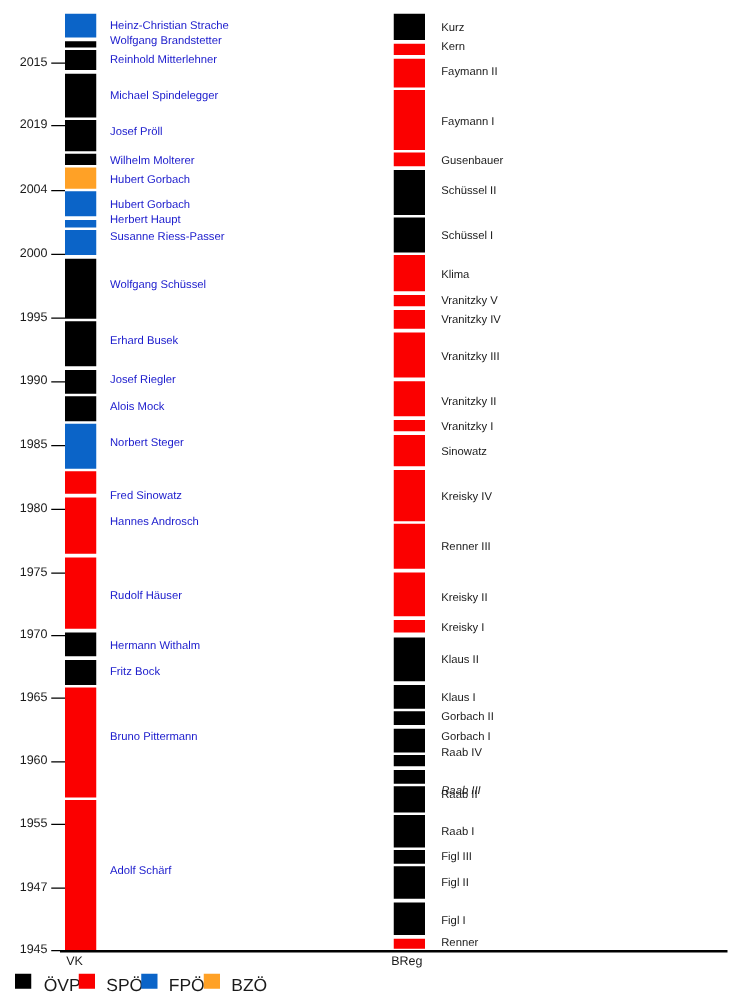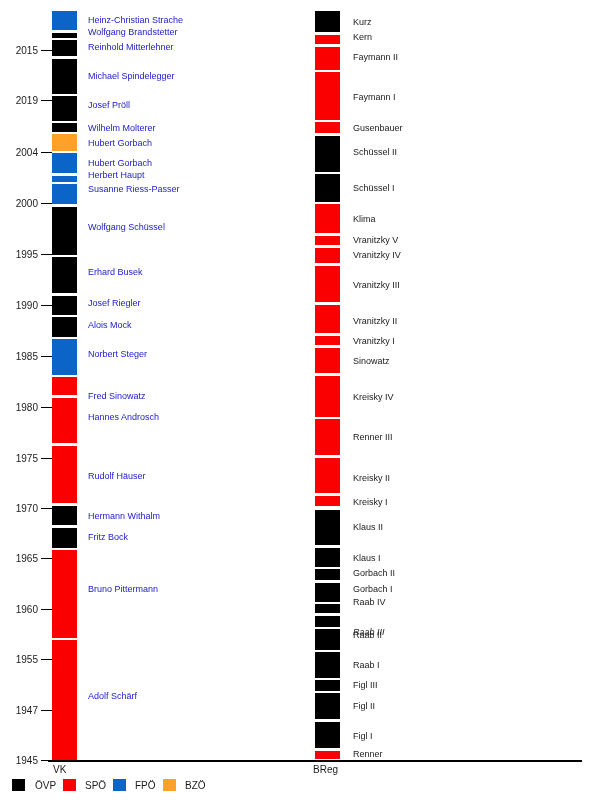--- a/index.html
+++ b/index.html
@@ -5,21 +5,21 @@
   html,body{margin:0;padding:0;background:#fff;}
   #frame{position:relative;width:600px;height:800px;background:#fff;overflow:hidden;
          font-family:"Liberation Sans","DejaVu Sans",sans-serif;}
   .seg{position:absolute;width:25px;}
   .name{position:absolute;font-size:9px;line-height:10px;white-space:nowrap;transform:translateY(-50%);}
   .tick{position:absolute;height:1px;background:#000;}
   .yearlbl{position:absolute;font-size:10px;color:#1a1a1a;transform:translate(-100%,-50%);white-space:nowrap;}
   .baseline{position:absolute;height:2px;background:#000;}
   .caption{position:absolute;font-size:10px;color:#1a1a1a;white-space:nowrap;}
   .legend-swatch{position:absolute;width:13px;height:12px;}
-  .legend-label{position:absolute;font-size:10px;color:#1a1a1a;white-space:nowrap;}
+  .legend-label{position:absolute;font-size:14px;color:#1a1a1a;white-space:nowrap;}
 </style>
 </head>
 <body>
 
 <div id="frame">
   <div id="axis-layer">
       <div class="tick" style="left: 41px; width: 11px; top: 50px;"></div>
       <div class="yearlbl" style="left: 38px; top: 50px;">2015</div>
       <div class="tick" style="left: 41px; width: 11px; top: 100px;"></div>
       <div class="yearlbl" style="left: 38px; top: 100px;">2019</div>

